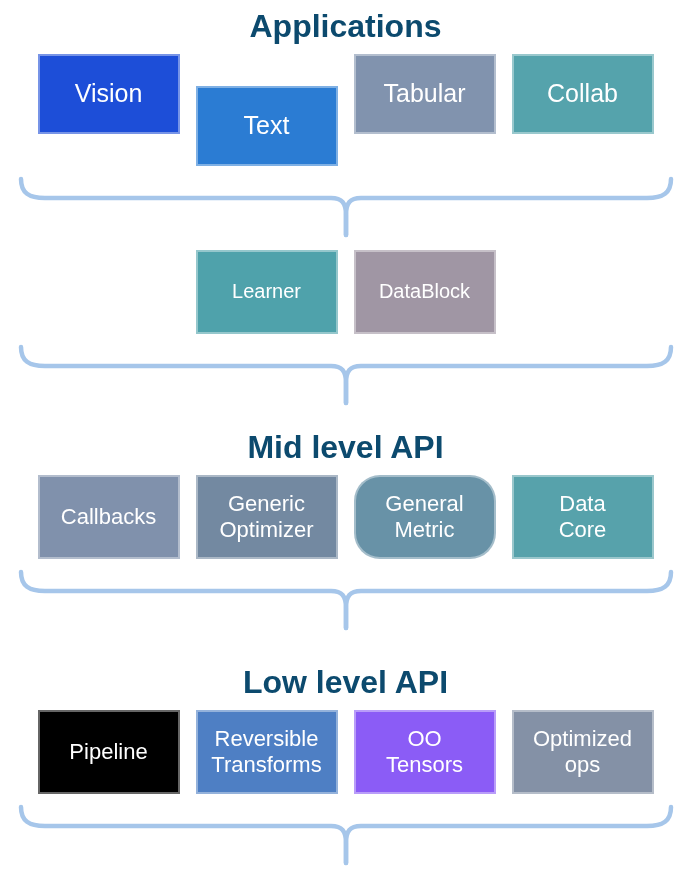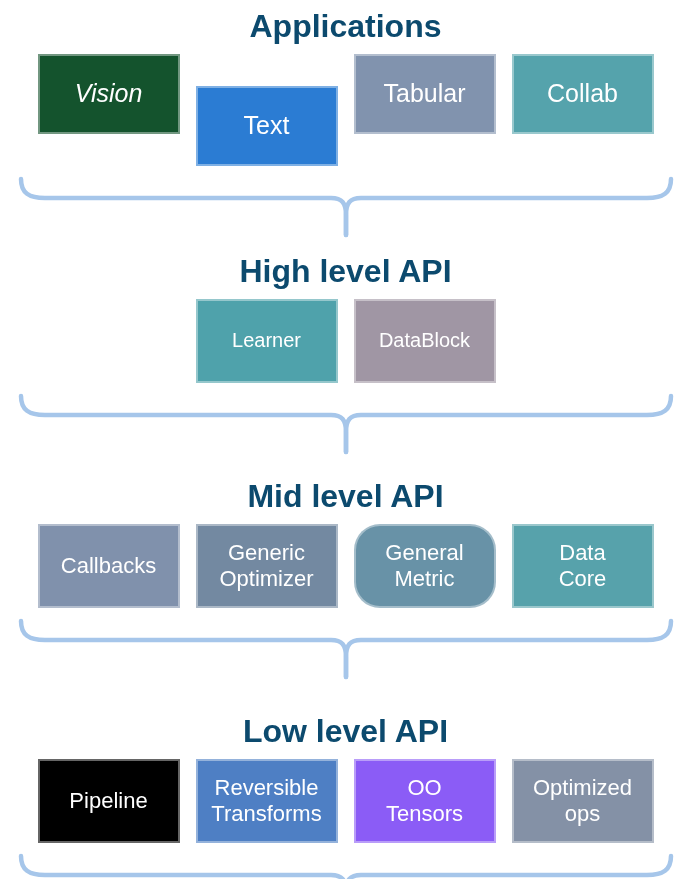--- a/index.html
+++ b/index.html
@@ -59,33 +59,32 @@
   .sec4 { margin-bottom: 0; }
 </style>
 </head>
 <body>
 
 <div class="wrap">
 
   <div class="section sec1">
     <div class="section-title">Applications</div>
     <div class="row">
-      <div class="box" style="background: #14532d; font-style: italic;"><span>Vision</span></div>
+      <div class="box" style="background: #1d4ed8;"><span>Vision</span></div>
       <div class="box" style="background: rgb(43, 124, 211); margin-top: 32px;"><span>Text</span></div>
       <div class="box" style="background: rgb(129, 147, 174);"><span>Tabular</span></div>
       <div class="box" style="background: rgb(85, 163, 172);"><span>Collab</span></div>
     </div>
     <svg class="brace" width="656" height="62" viewBox="0 0 656 62">
       <path class="brace-path" fill="none" stroke-width="4.5" stroke-linecap="round" stroke-linejoin="round" d="M3,3 C3,17 11,22 27,22 L313,22 C324,22 328,27 328,39 L328,59" stroke="#A6C6EA"></path>
       <path class="brace-path" fill="none" stroke-width="4.5" stroke-linecap="round" stroke-linejoin="round" d="M653,3 C653,17 645,22 629,22 L343,22 C332,22 328,27 328,39 L328,59" stroke="#A6C6EA"></path>
     </svg>
   </div>
 
   <div class="section sec2">
-    <div class="section-title">High level API</div>
     <div class="row">
       <div class="box" style="background: rgb(79, 162, 171);"><span>Learner</span></div>
       <div class="box" style="background: rgb(160, 150, 164);"><span>DataBlock</span></div>
     </div>
     <svg class="brace" width="656" height="62" viewBox="0 0 656 62">
       <path class="brace-path" fill="none" stroke-width="4.5" stroke-linecap="round" stroke-linejoin="round" d="M3,3 C3,17 11,22 27,22 L313,22 C324,22 328,27 328,39 L328,59" stroke="#A6C6EA"></path>
       <path class="brace-path" fill="none" stroke-width="4.5" stroke-linecap="round" stroke-linejoin="round" d="M653,3 C653,17 645,22 629,22 L343,22 C332,22 328,27 328,39 L328,59" stroke="#A6C6EA"></path>
     </svg>
   </div>
 

